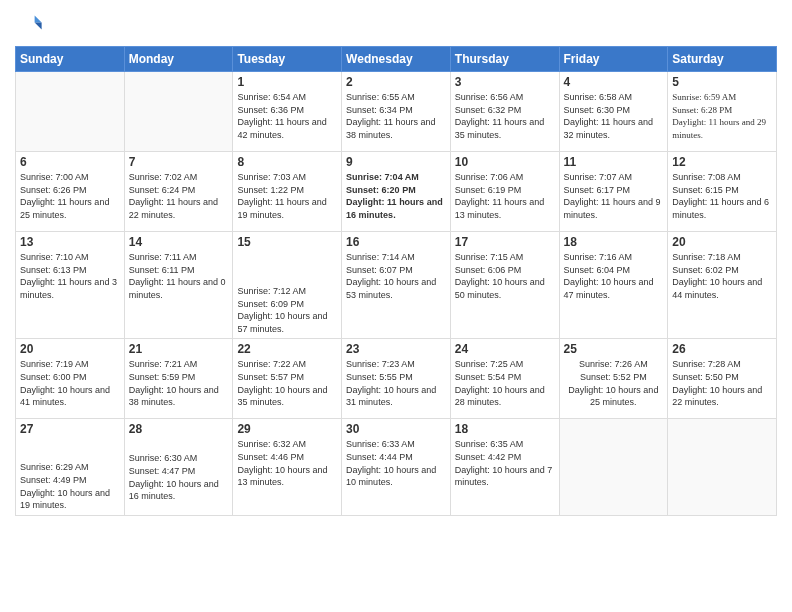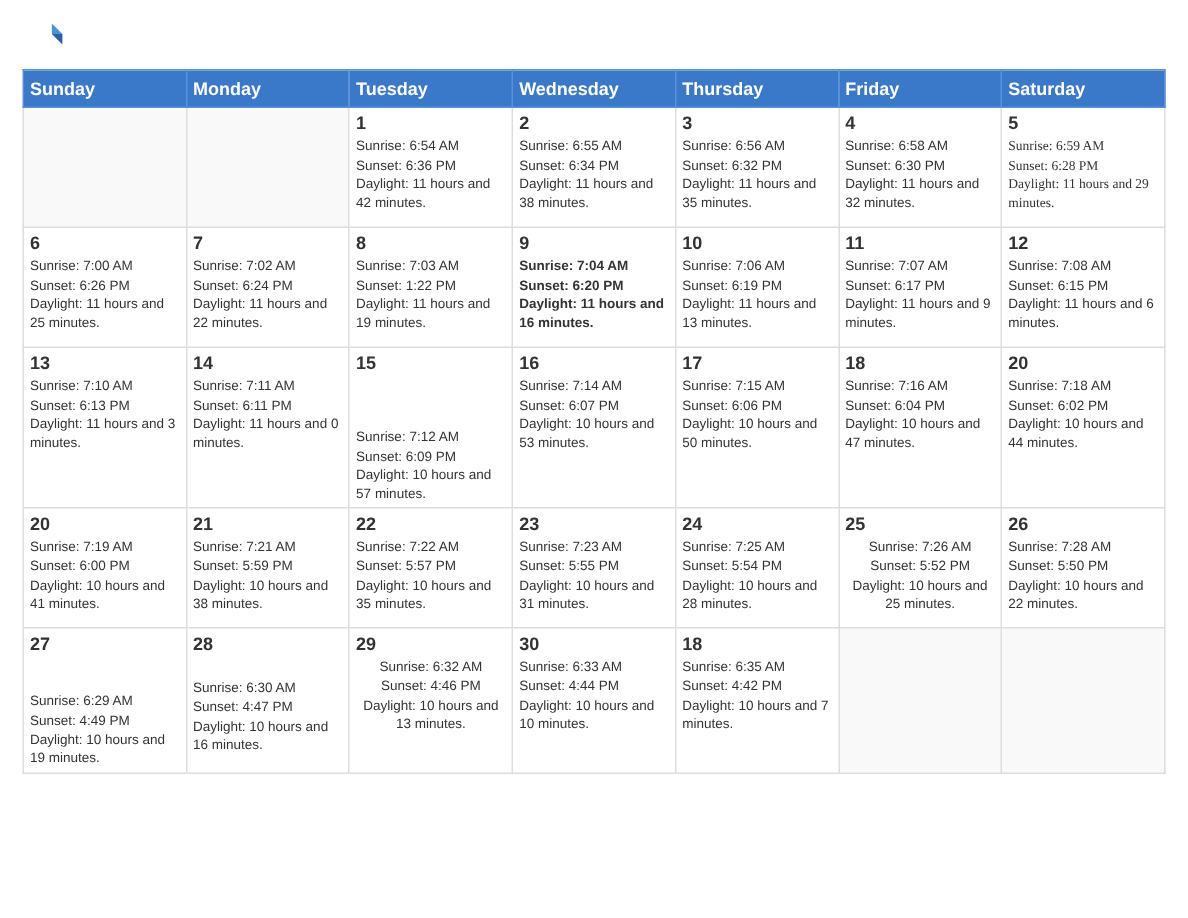--- a/index.html
+++ b/index.html
@@ -300,21 +300,21 @@
 Daylight: 10 hours and 19 minutes.</div>
           </td>
           <td>
             <span class="day-number">28</span>
             <div class="day-info" style="white-space: pre-line; margin-top: 16px;">Sunrise: 6:30 AM
 Sunset: 4:47 PM
 Daylight: 10 hours and 16 minutes.</div>
           </td>
           <td>
             <span class="day-number">29</span>
-            <div class="day-info" style="white-space: pre-line; text-align: center;">Sunrise: 6:32 AM
+            <div class="day-info" style="white-space: pre-line;">Sunrise: 6:32 AM
 Sunset: 4:46 PM
 Daylight: 10 hours and 13 minutes.</div>
           </td>
           <td>
             <span class="day-number">30</span>
             <div class="day-info" style="white-space: pre-line;">Sunrise: 6:33 AM
 Sunset: 4:44 PM
 Daylight: 10 hours and 10 minutes.</div>
           </td>
           <td>

